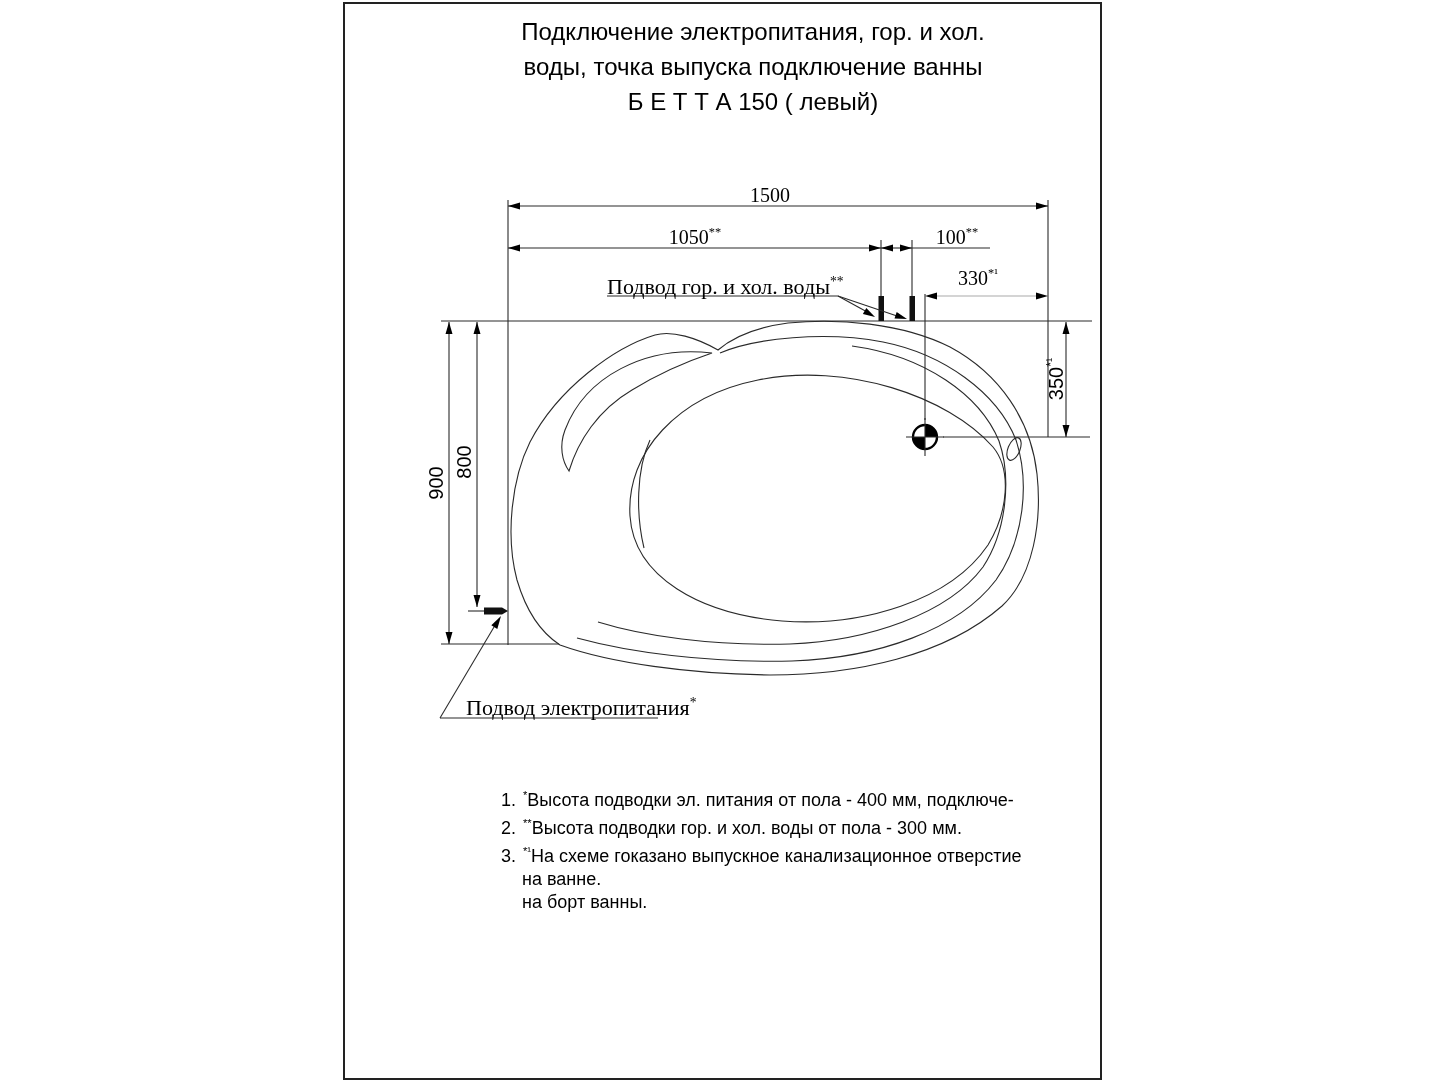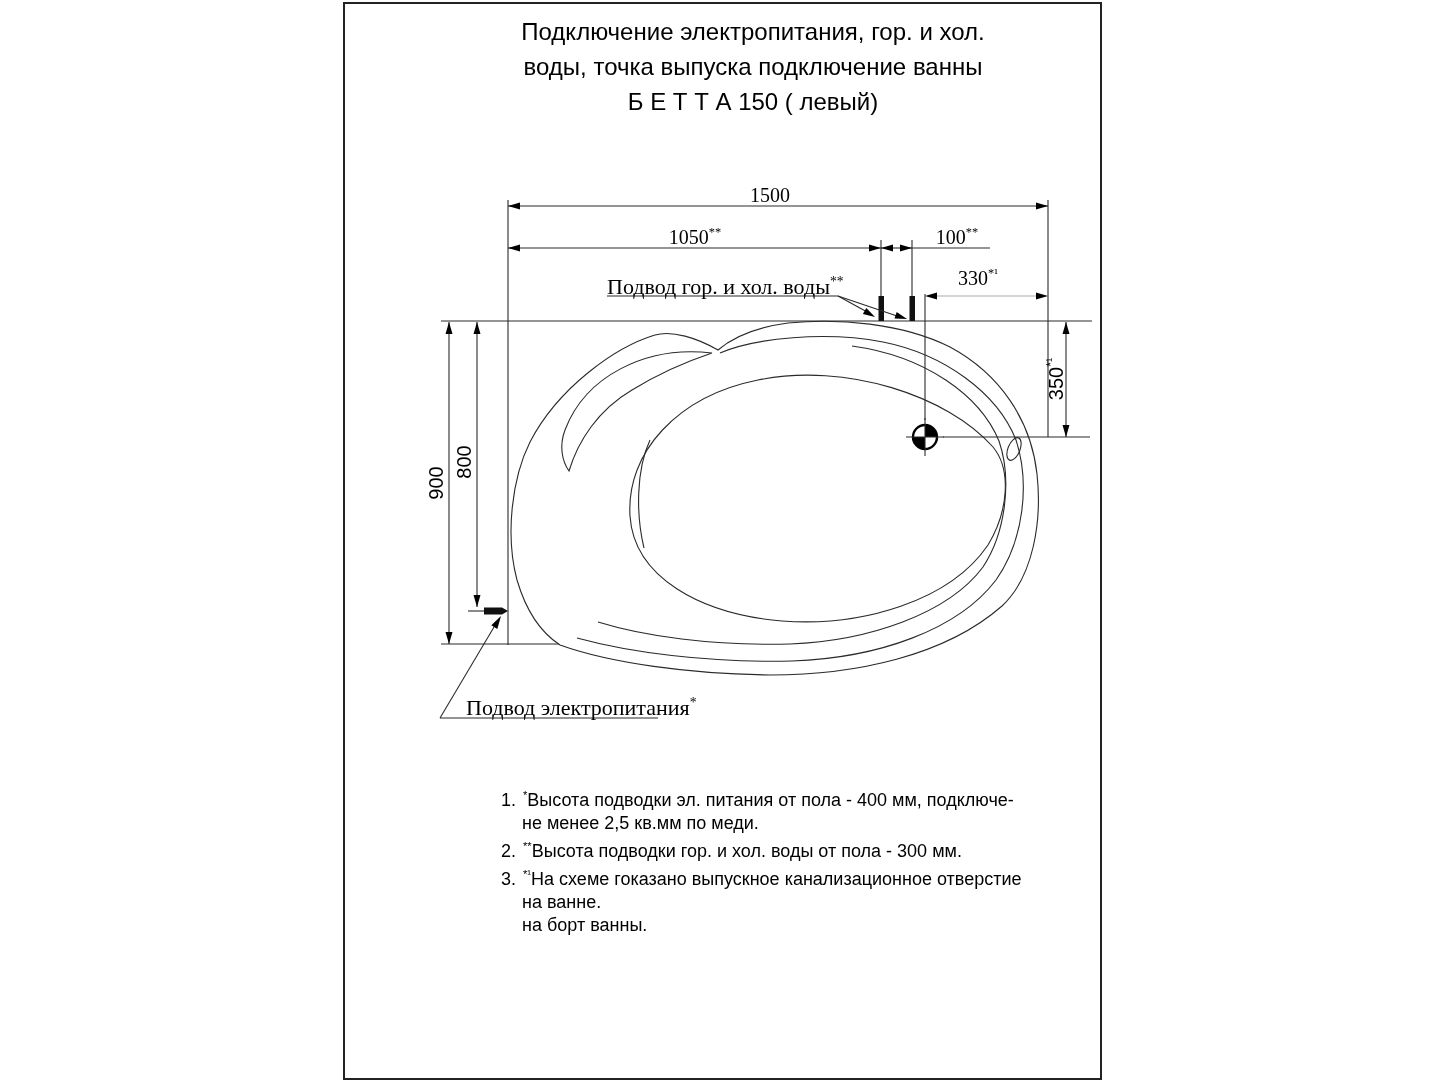--- a/index.html
+++ b/index.html
@@ -133,21 +133,20 @@
 
 <span class="abs vdim" style="left:464px;top:462px"><span>800</span></span>
 
 <span class="abs callout" style="left:607px;top:274px"><span>Подвод гор. и хол. воды</span><sup>**</sup></span>
 
 <span class="abs callout" style="left:466px;top:695px"><span>Подвод электропитания</span><sup>*</sup></span>
 
 <div class="notes">
   <div>
     <div class="nline"><span class="nnum">1.</span><sup>*</sup><span>Высота подводки эл. питания от пола - 400 мм, подключе-</span></div>
-    <div class="nline cont">не менее 2,5 кв.мм по меди.</div>
   </div>
   <div>
     <div class="nline"><span class="nnum">2.</span><sup>**</sup><span>Высота подводки гор. и хол. воды от пола - 300 мм.</span></div>
   </div>
   <div>
     <div class="nline"><span class="nnum">3.</span><sup>*¹</sup><span>На схеме гоказано выпускное канализационное отверстие</span></div>
     <div class="nline cont">на ванне.</div>
   </div>
   <div>
     <div class="nline cont">на борт ванны.</div>

